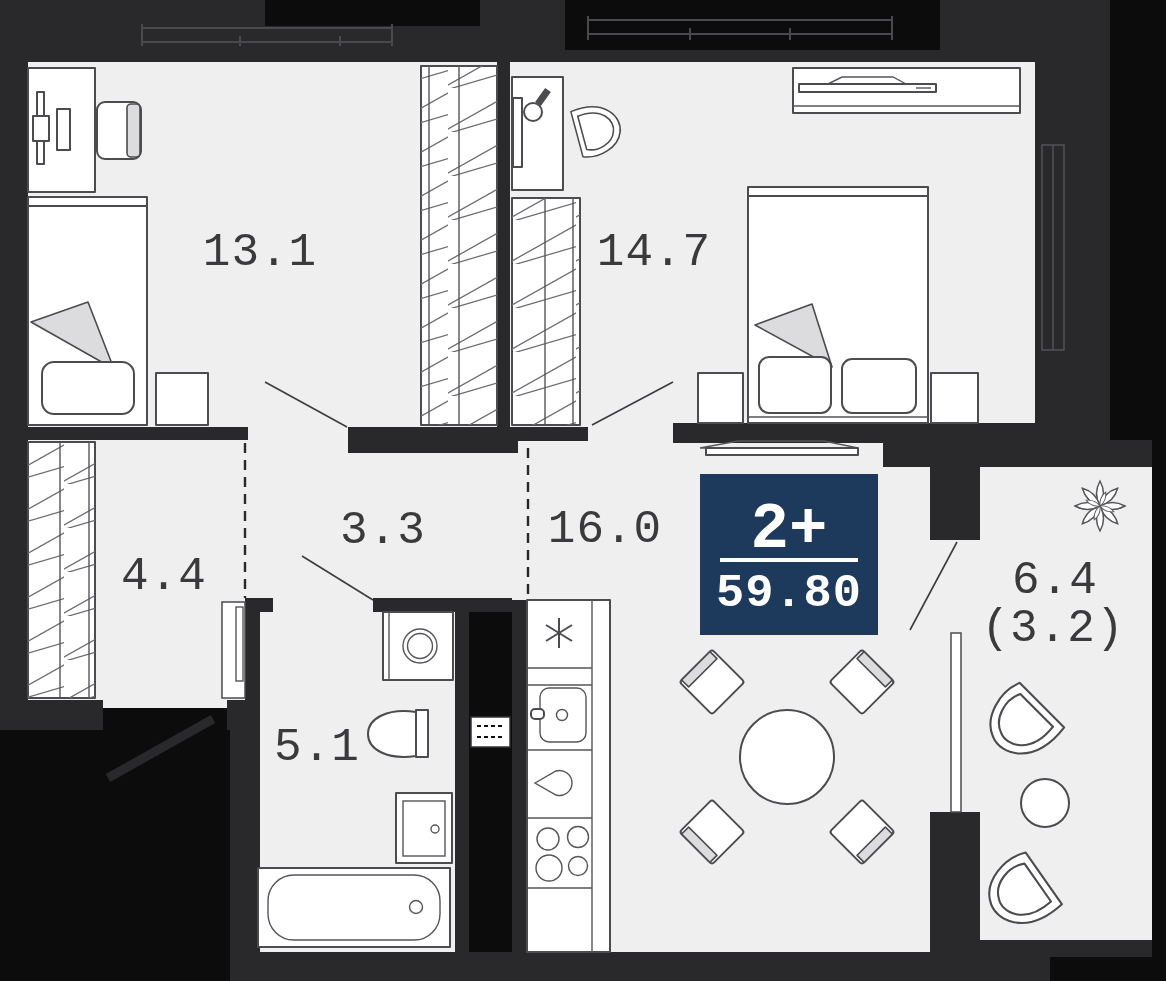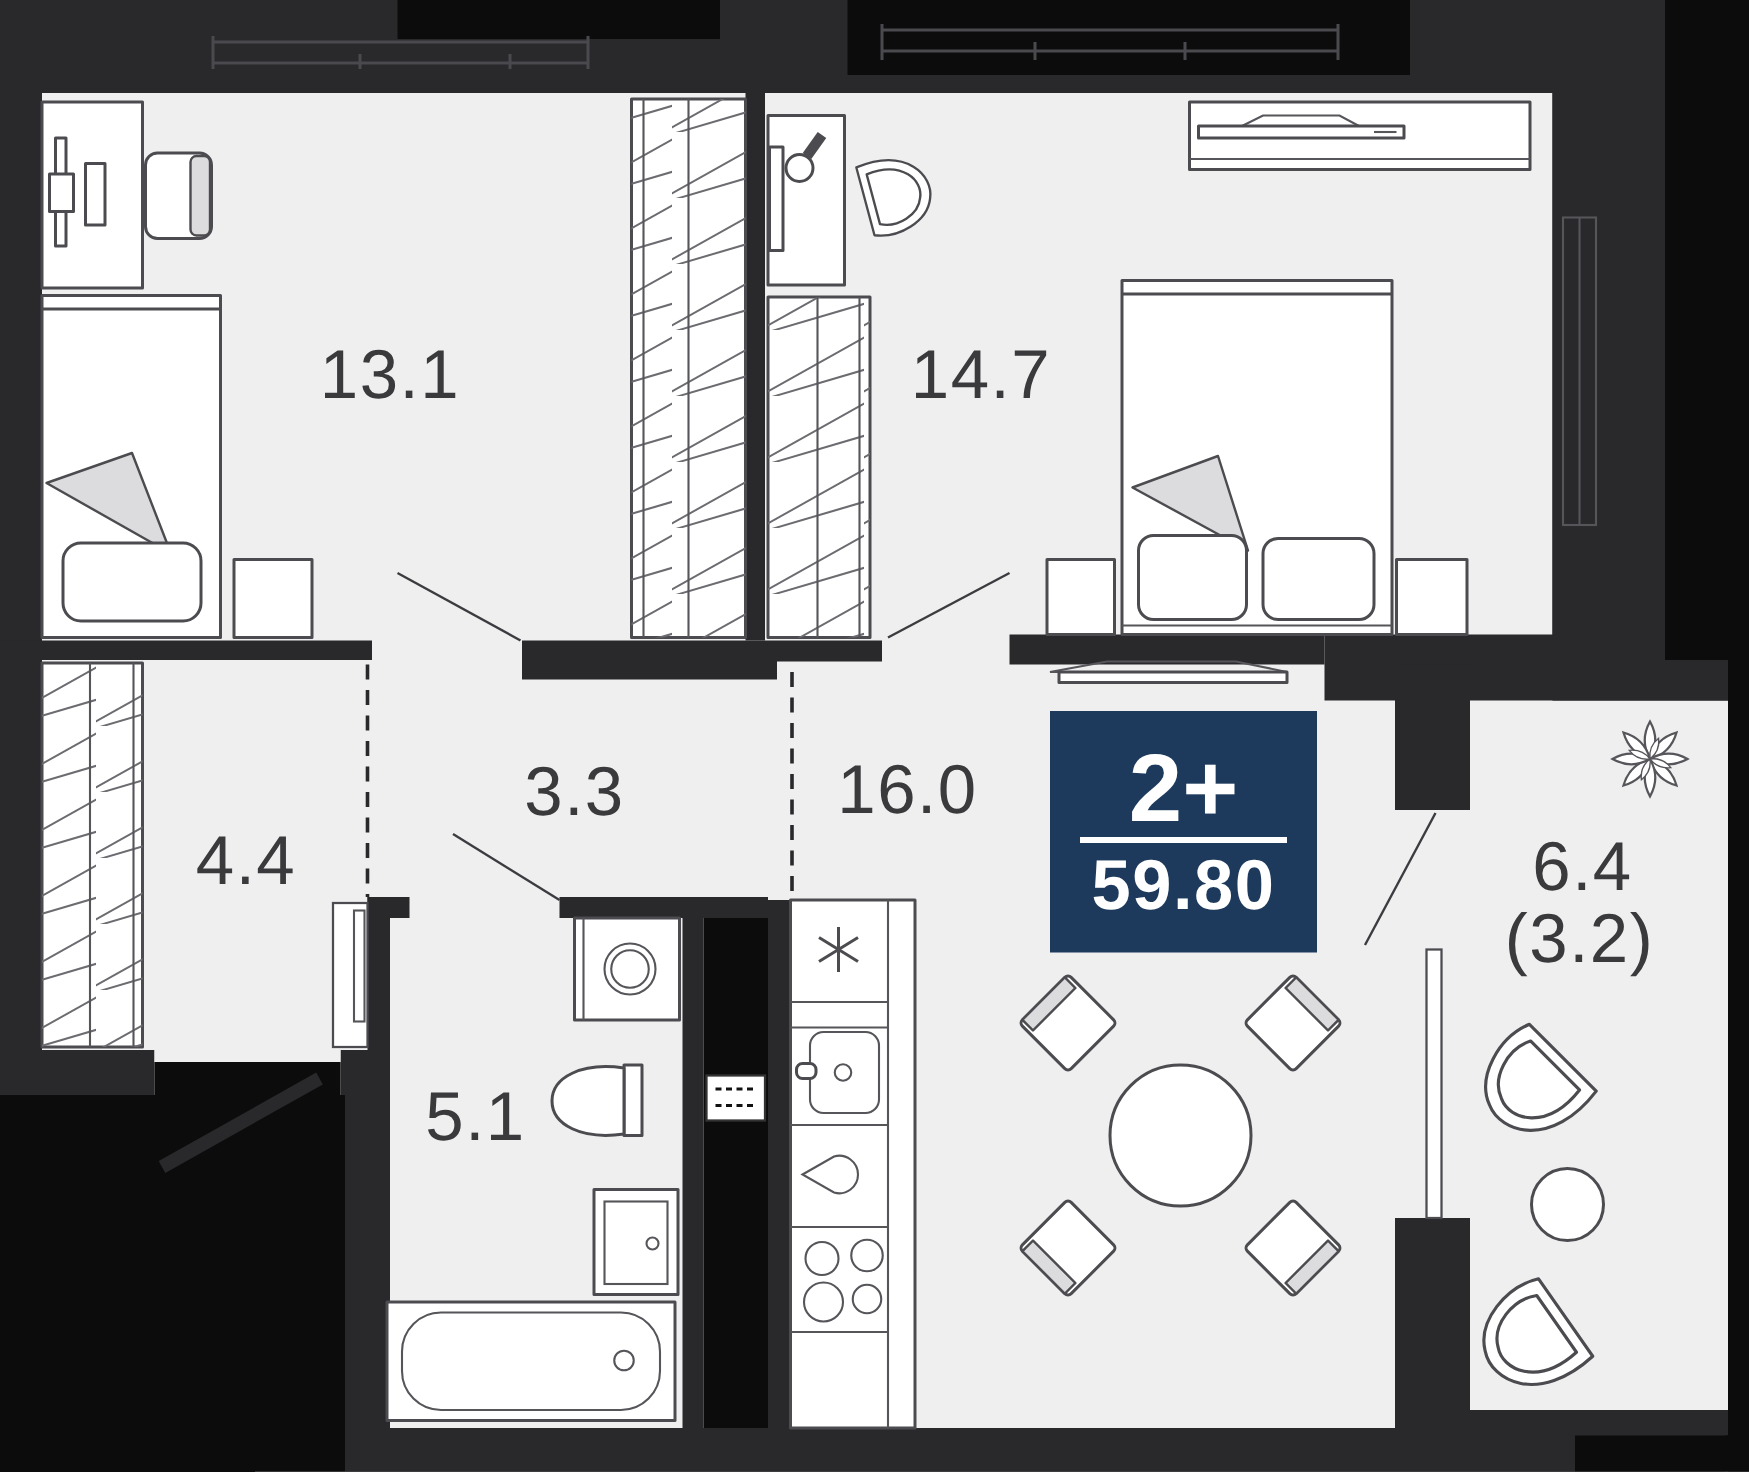--- a/index.html
+++ b/index.html
@@ -1,16 +1,16 @@
 <!DOCTYPE html>
 <html><head>
 <meta charset="utf-8">
 <style>
   html,body{margin:0;padding:0;background:#0c0c0c;}
-  .stage{width:1166px;height:981px;position:relative;font-family:Liberation Sans, sans-serif;}
+  .stage{width:1166px;height:981px;position:relative;font-family:Liberation Mono, monospace;}
   svg{display:block;}
   .floor{fill:#efeff0;}
   .wall{fill:#29292c;}
   .black{fill:#0c0c0c;}
   .f{fill:#ffffff;stroke:#4c4c50;stroke-width:2;stroke-linejoin:round;}
   .fg{fill:#dcdcde;stroke:#4c4c50;stroke-width:1.6;stroke-linejoin:round;}
   .ln{stroke:#4c4c50;stroke-width:2;fill:none;}
   .thin{stroke:#55555a;stroke-width:1.4;fill:none;}
   .door{stroke:#3c3c40;stroke-width:1.6;fill:none;}
   .dash{stroke:#29292c;stroke-width:2.4;stroke-dasharray:10 7;fill:none;}

